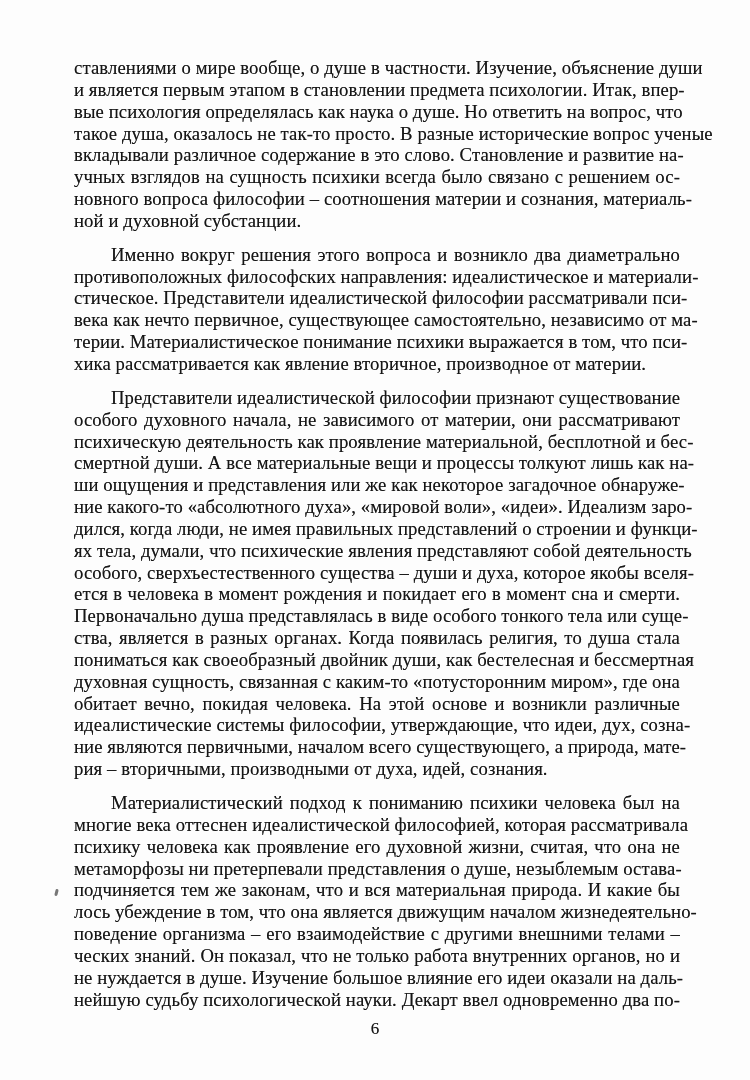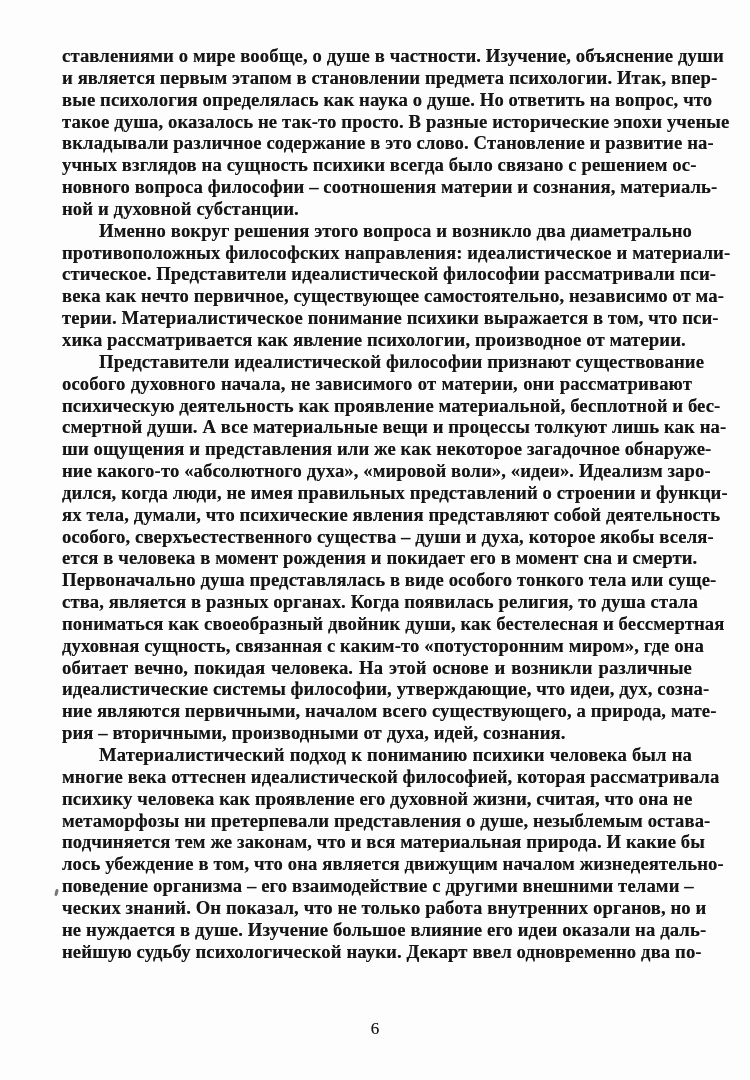--- a/index.html
+++ b/index.html
@@ -16,21 +16,21 @@
     overflow: hidden;
     font-family: "Liberation Serif", "DejaVu Serif", serif;
     color: #161616;
   }
   .text-column {
     position: absolute;
     left: 62px;
     top: 45px;
     width: 630px;
   }
-  .paragraph { margin: 0; padding: 0; font-weight: bold; }
+  .paragraph { margin: 12px; padding: 0; }
   .line {
     font-size: 18.7px;
     line-height: 21.85px;
     height: 21.85px;
     white-space: nowrap;
     text-align: justify;
     text-align-last: justify;
     letter-spacing: 0.1px;
     text-shadow: 0 0 0.6px rgba(25,25,25,0.55);
   }
@@ -60,33 +60,33 @@
 </style>
 </head>
 <body>
 
 <div class="page">
   <div class="text-column">
       <div class="paragraph">
         <div class="line">ставлениями о мире вообще, о душе в частности. Изучение, объяснение души</div>
         <div class="line">и является первым этапом в становлении предмета психологии. Итак, впер-</div>
         <div class="line">вые психология определялась как наука о душе. Но ответить на вопрос, что</div>
-        <div class="line">такое душа, оказалось не так-то просто. В разные исторические эпохи ученые</div>
+        <div class="line">такое душа, оказалось не так-то просто. В разные исторические вопрос ученые</div>
         <div class="line">вкладывали различное содержание в это слово. Становление и развитие на-</div>
         <div class="line">учных взглядов на сущность психики всегда было связано с решением ос-</div>
         <div class="line">новного вопроса философии – соотношения материи и сознания, материаль-</div>
         <div class="line lastline">ной и духовной субстанции.</div>
       </div>
       <div class="paragraph">
         <div class="line indent">Именно вокруг решения этого вопроса и возникло два диаметрально</div>
         <div class="line">противоположных философских направления: идеалистическое и материали-</div>
         <div class="line">стическое. Представители идеалистической философии рассматривали пси-</div>
         <div class="line">века как нечто первичное, существующее самостоятельно, независимо от ма-</div>
         <div class="line">терии. Материалистическое понимание психики выражается в том, что пси-</div>
-        <div class="line lastline">хика рассматривается как явление психологии, производное от материи.</div>
+        <div class="line lastline">хика рассматривается как явление вторичное, производное от материи.</div>
       </div>
       <div class="paragraph">
         <div class="line indent">Представители идеалистической философии признают существование</div>
         <div class="line">особого духовного начала, не зависимого от материи, они рассматривают</div>
         <div class="line">психическую деятельность как проявление материальной, бесплотной и бес-</div>
         <div class="line">смертной души. А все материальные вещи и процессы толкуют лишь как на-</div>
         <div class="line">ши ощущения и представления или же как некоторое загадочное обнаруже-</div>
         <div class="line">ние какого-то «абсолютного духа», «мировой воли», «идеи». Идеализм заро-</div>
         <div class="line">дился, когда люди, не имея правильных представлений о строении и функци-</div>
         <div class="line">ях тела, думали, что психические явления представляют собой деятельность</div>

